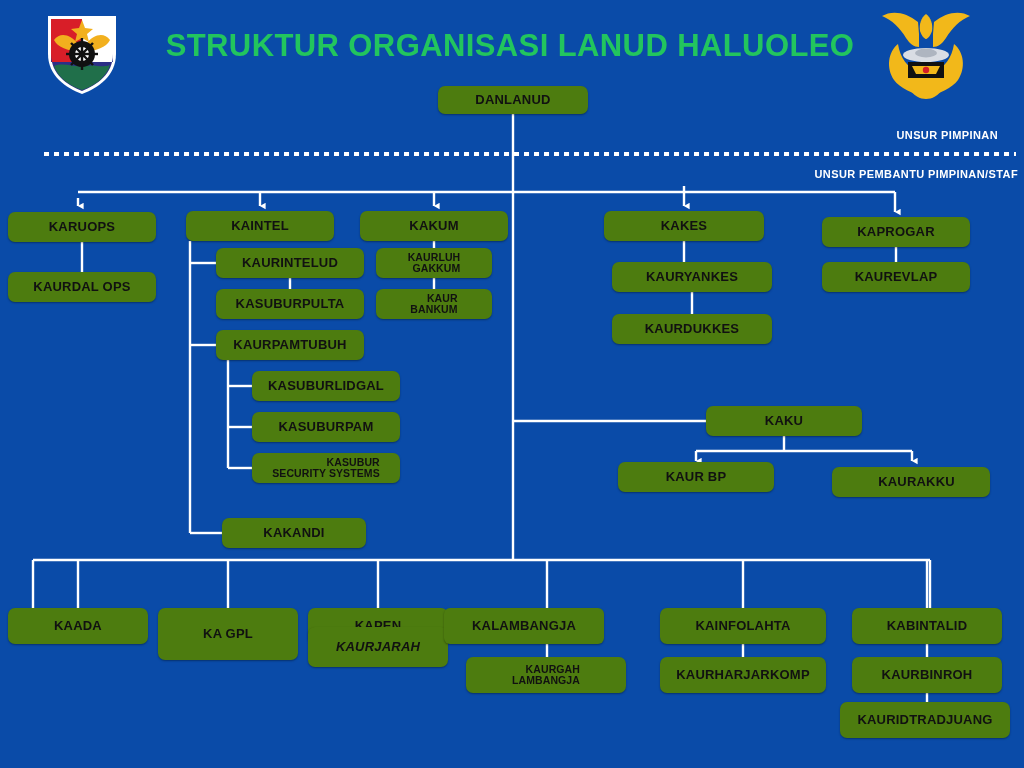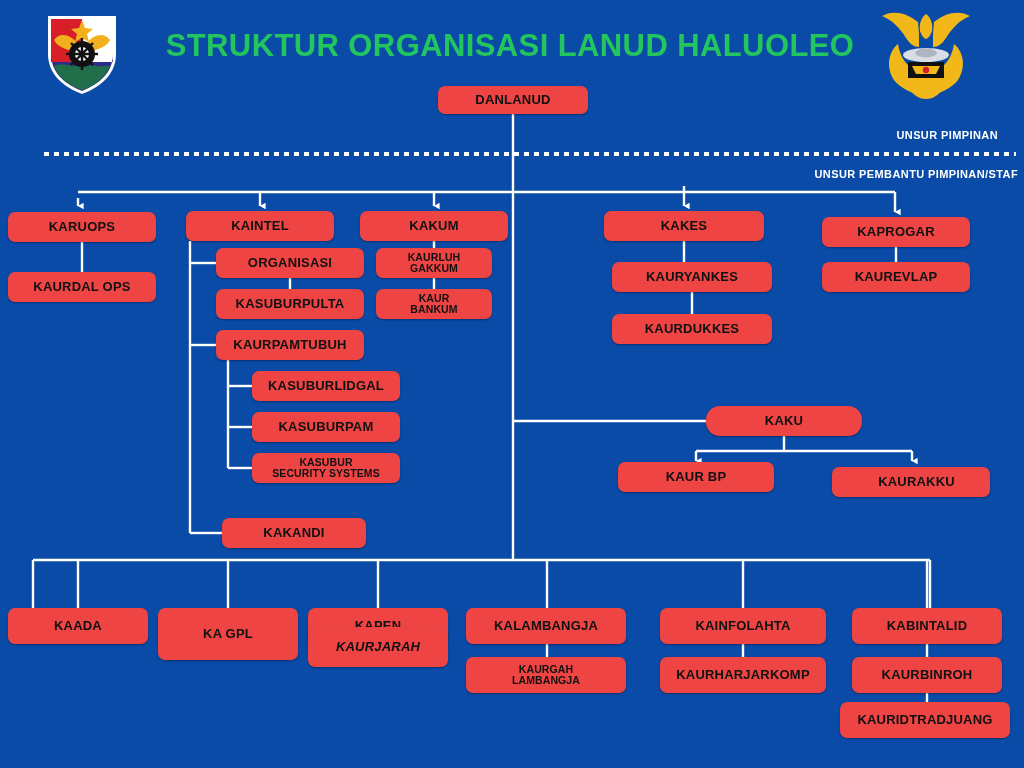--- a/index.html
+++ b/index.html
@@ -33,27 +33,27 @@
     position:absolute;left:44px;top:152px;width:972px;height:4px;
     background-image:repeating-linear-gradient(to right,#ffffff 0 5px,transparent 5px 10px);
   }
 
   
   #wires{position:absolute;left:0;top:0;width:1024px;height:768px;pointer-events:none;}
 
   
   .node{
     position:absolute;
-    background:#ef4444;
+    background:#4d7c0f;
     border-radius:7px;
     box-shadow:0 1px 2px rgba(0,0,0,.35);
     color:#111111;
     font-weight:700;
     display:flex;align-items:center;justify-content:center;
-    text-align:center;
+    text-align:right;
     line-height:1.08;
     box-sizing:border-box;
     padding:2px 4px;
     font-size:13px;
     letter-spacing:.2px;
   }
   .node.sm{font-size:10.5px;letter-spacing:.1px;}
 </style>
 </head>
 <body>
@@ -164,43 +164,43 @@
       <path d="M927 644 V657"></path>
       <path d="M927 693 V702"></path>
     </g>
   </svg>
 
   <div id="nodes">
       <div class="node" style="left: 438px; top: 86px; width: 150px; height: 28px;">DANLANUD</div>
       <div class="node" style="left: 8px; top: 212px; width: 148px; height: 30px;">KARUOPS</div>
       <div class="node" style="left: 8px; top: 272px; width: 148px; height: 30px;">KAURDAL OPS</div>
       <div class="node" style="left: 186px; top: 211px; width: 148px; height: 30px;">KAINTEL</div>
-      <div class="node" style="left: 216px; top: 248px; width: 148px; height: 30px;">ORGANISASI</div>
+      <div class="node" style="left: 216px; top: 248px; width: 148px; height: 30px;">KAURINTELUD</div>
       <div class="node" style="left: 216px; top: 289px; width: 148px; height: 30px;">KASUBURPULTA</div>
       <div class="node" style="left: 216px; top: 330px; width: 148px; height: 30px;">KAURPAMTUBUH</div>
       <div class="node" style="left: 252px; top: 371px; width: 148px; height: 30px;">KASUBURLIDGAL</div>
       <div class="node" style="left: 252px; top: 412px; width: 148px; height: 30px;">KASUBURPAM</div>
       <div class="node sm" style="left: 252px; top: 453px; width: 148px; height: 30px;">KASUBUR<br>SECURITY SYSTEMS</div>
       <div class="node" style="left: 222px; top: 518px; width: 144px; height: 30px;">KAKANDI</div>
       <div class="node" style="left: 360px; top: 211px; width: 148px; height: 30px;">KAKUM</div>
       <div class="node sm" style="left: 376px; top: 248px; width: 116px; height: 30px;">KAURLUH<br>GAKKUM</div>
       <div class="node sm" style="left: 376px; top: 289px; width: 116px; height: 30px;">KAUR<br>BANKUM</div>
       <div class="node" style="left: 604px; top: 211px; width: 160px; height: 30px; border-radius: 7px;">KAKES</div>
       <div class="node" style="left: 612px; top: 262px; width: 160px; height: 30px;">KAURYANKES</div>
       <div class="node" style="left: 612px; top: 314px; width: 160px; height: 30px;">KAURDUKKES</div>
       <div class="node" style="left: 822px; top: 217px; width: 148px; height: 30px;">KAPROGAR</div>
       <div class="node" style="left: 822px; top: 262px; width: 148px; height: 30px;">KAUREVLAP</div>
-      <div class="node" style="left: 706px; top: 406px; width: 156px; height: 30px; border-radius: 14px;">KAKU</div>
+      <div class="node" style="left: 706px; top: 406px; width: 156px; height: 30px;">KAKU</div>
       <div class="node" style="left: 618px; top: 462px; width: 156px; height: 30px;">KAUR BP</div>
       <div class="node" style="left: 832px; top: 467px; width: 158px; height: 30px; padding-left: 15px;">KAURAKKU</div>
       <div class="node" style="left: 8px; top: 608px; width: 140px; height: 36px;">KAADA</div>
       <div class="node" style="left: 158px; top: 608px; width: 140px; height: 52px;">KA GPL</div>
       <div class="node" style="left: 308px; top: 608px; width: 140px; height: 36px;">KAPEN</div>
       <div class="node" style="left: 308px; top: 627px; width: 140px; height: 40px; font-style: italic;">KAURJARAH</div>
-      <div class="node" style="left: 466px; top: 608px; width: 160px; height: 36px;">KALAMBANGJA</div>
+      <div class="node" style="left: 444px; top: 608px; width: 160px; height: 36px; border-radius: 6px;">KALAMBANGJA</div>
       <div class="node sm" style="left: 466px; top: 657px; width: 160px; height: 36px;">KAURGAH<br>LAMBANGJA</div>
       <div class="node" style="left: 660px; top: 608px; width: 166px; height: 36px;">KAINFOLAHTA</div>
       <div class="node" style="left: 660px; top: 657px; width: 166px; height: 36px;">KAURHARJARKOMP</div>
       <div class="node" style="left: 852px; top: 608px; width: 150px; height: 36px;">KABINTALID</div>
       <div class="node" style="left: 852px; top: 657px; width: 150px; height: 36px;">KAURBINROH</div>
       <div class="node" style="left: 840px; top: 702px; width: 170px; height: 36px;">KAURIDTRADJUANG</div>
     </div>
 </div>
 
 </body></html>

